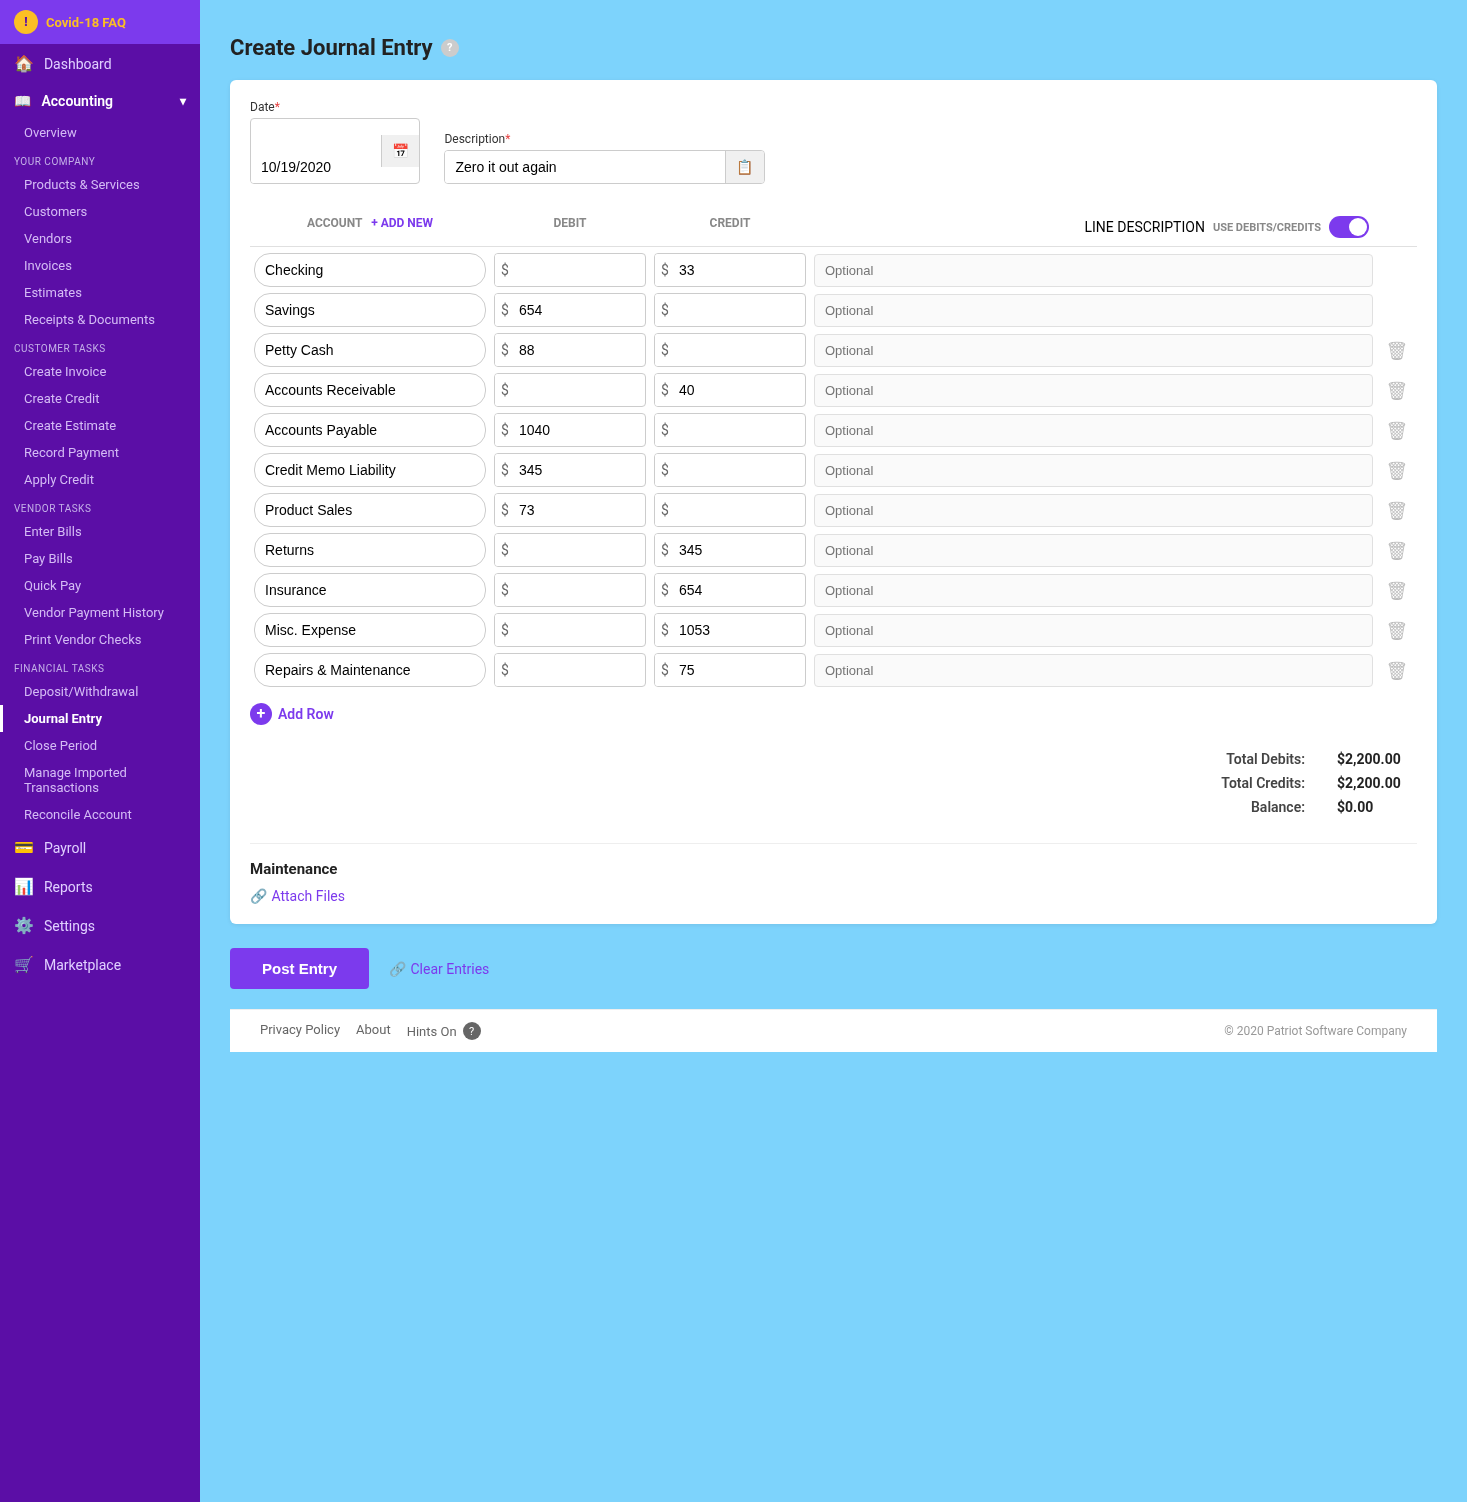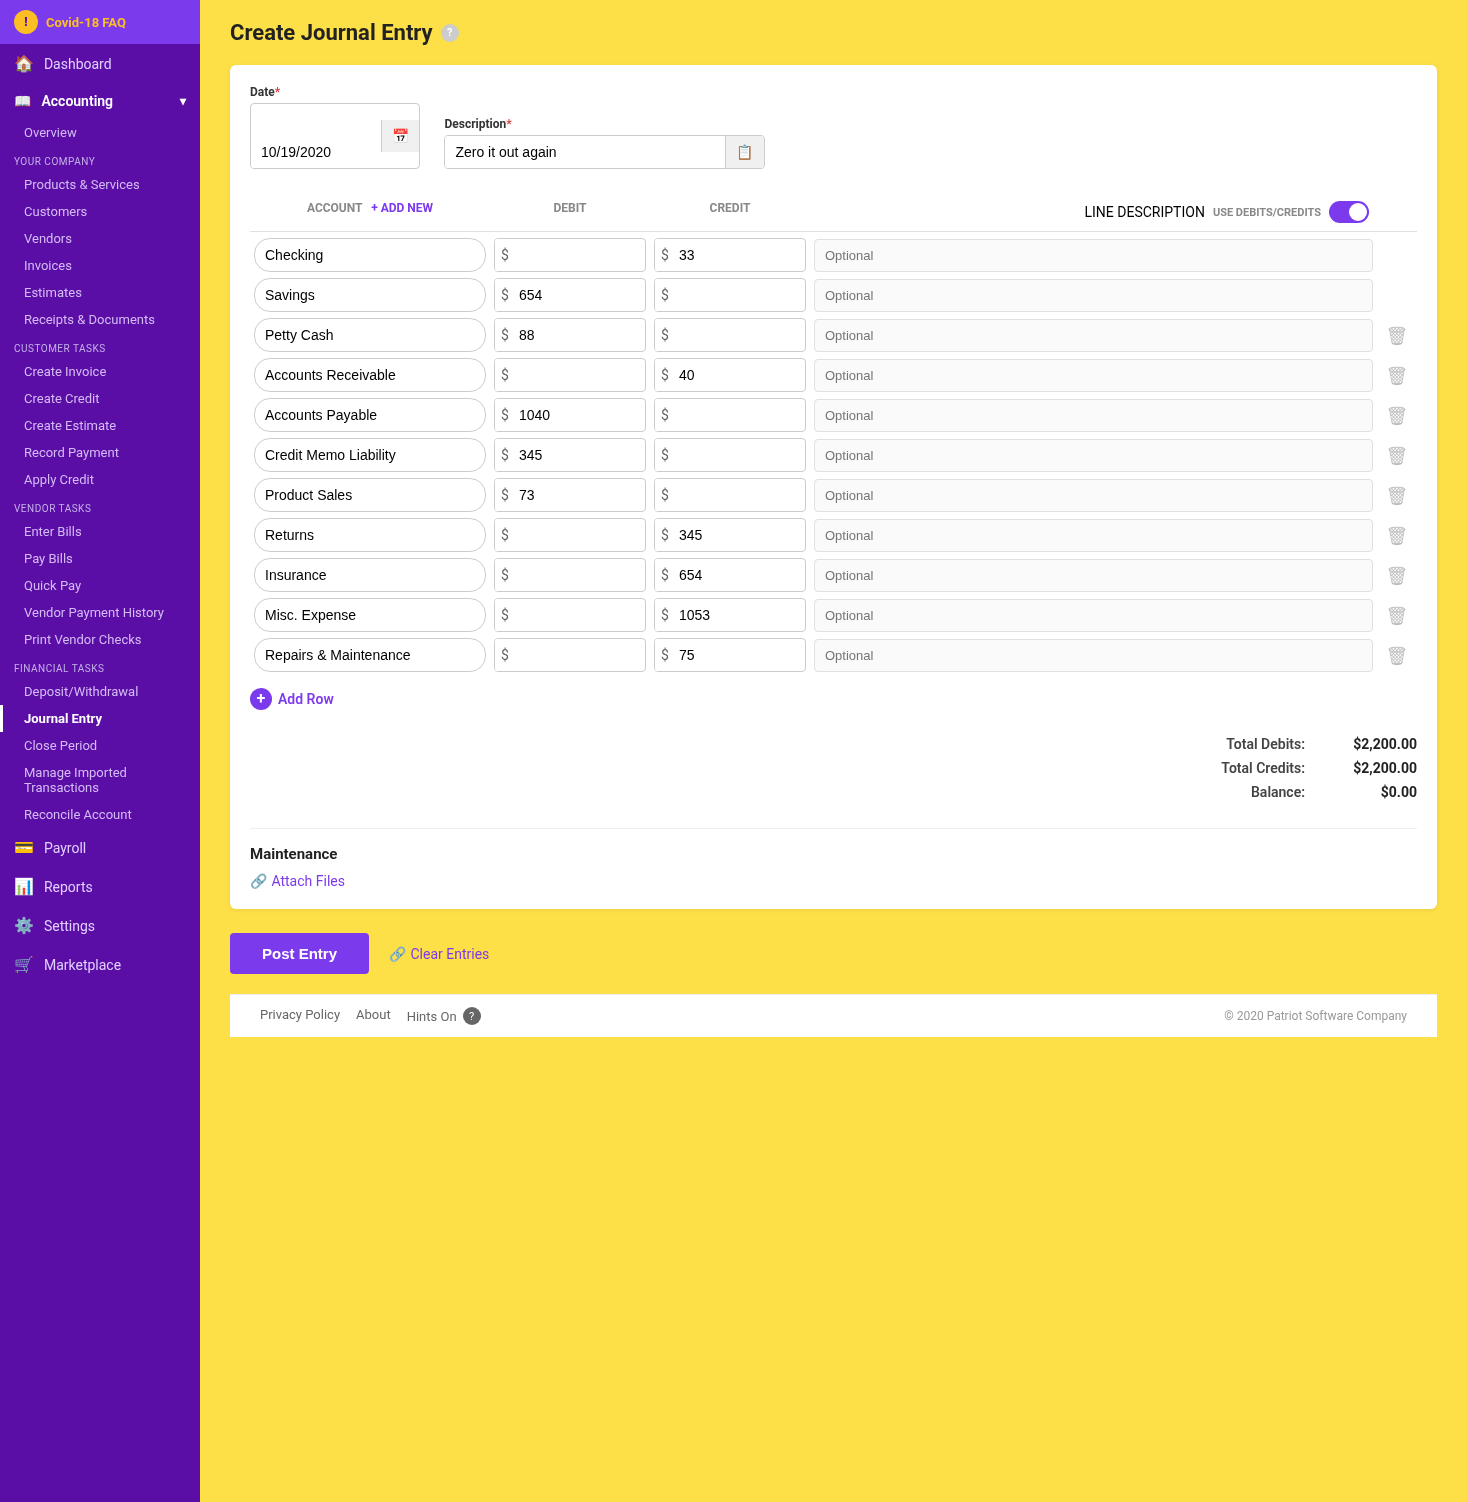--- a/index.html
+++ b/index.html
@@ -11,33 +11,33 @@
     .sidebar-covid .covid-icon { width: 24px; height: 24px; background: #fbbf24; border-radius: 50%; display: flex; align-items: center; justify-content: center; color: #5b0ea6; font-weight: 900; font-size: 12px; }
     .sidebar-nav-item { display: flex; align-items: center; gap: 10px; padding: 10px 14px; color: #e0cfff; cursor: pointer; font-size: 14px; }
     .sidebar-nav-item .nav-icon { font-size: 16px; }
     .sidebar-section-label { font-size: 10px; color: #c4b0e8; text-transform: uppercase; padding: 10px 14px 4px; letter-spacing: 0.5px; }
     .sidebar-sub-item { padding: 6px 14px 6px 24px; color: #d4bbf5; cursor: pointer; font-size: 13px; }
     .sidebar-sub-item.active { color: #fff; font-weight: 700; border-left: 3px solid #fff; padding-left: 21px; }
     .sidebar-accounting { display: flex; align-items: center; justify-content: space-between; padding: 10px 14px; color: #fff; font-weight: 600; cursor: pointer; }
     .sidebar-accounting .chevron { font-size: 12px; }
 
     
-    .main { flex: 1; overflow-y: auto; padding: 20px 30px; background: #fde047; }
+    .main { flex: 1; overflow-y: auto; padding: 35px 30px; background: #7dd3fc; }
 
     
     .page-title-row { display: flex; align-items: center; gap: 8px; margin-bottom: 20px; }
     .page-title { font-size: 22px; font-weight: 700; color: #222; }
     .help-icon { width: 18px; height: 18px; border-radius: 50%; background: #ccc; color: #fff; display: flex; align-items: center; justify-content: center; font-size: 11px; font-weight: 700; cursor: pointer; }
 
     
     .form-card { background: #fff; border-radius: 6px; padding: 20px; box-shadow: 0 1px 4px rgba(0,0,0,0.08); }
 
     
     .form-top-row { display: flex; gap: 24px; margin-bottom: 24px; align-items: flex-end; }
-    .form-field label { font-size: 12px; font-weight: 700; color: #333; margin-bottom: 4px; display: block; }
+    .form-field label { font-size: 12px; font-weight: 400; color: #333; margin-bottom: 4px; display: block; }
     .form-field label span.req { color: #e53e3e; }
     .input-with-icon { display: flex; align-items: center; border: 1px solid #ccc; border-radius: 4px; overflow: hidden; }
     .input-with-icon input { border: none; outline: none; padding: 8px 10px; font-size: 14px; width: 130px; margin-top: 32px; }
     .input-with-icon .icon-btn { padding: 8px 10px; background: #f0f0f0; border-left: 1px solid #ccc; cursor: pointer; color: #666; }
     .desc-input-wrap { display: flex; align-items: center; border: 1px solid #ccc; border-radius: 4px; overflow: hidden; }
     .desc-input-wrap input { border: none; outline: none; padding: 8px 10px; font-size: 14px; width: 280px; }
     .desc-input-wrap .icon-btn { padding: 8px 10px; background: #f0f0f0; border-left: 1px solid #ccc; cursor: pointer; color: #666; }
 
     
     .table-header { display: grid; grid-template-columns: 240px 160px 160px 1fr 40px; gap: 0; border-bottom: 1px solid #e0e0e0; padding: 8px 0; margin-bottom: 6px; }
@@ -59,21 +59,21 @@
     .delete-btn { display: flex; align-items: center; justify-content: center; cursor: pointer; color: #bbb; font-size: 18px; }
 
     
     .add-row-btn { display: flex; align-items: center; gap: 6px; color: #7c3aed; font-size: 14px; font-weight: 600; cursor: pointer; margin-top: 10px; padding: 6px 0; }
     .add-row-btn .plus-circle { width: 22px; height: 22px; background: #7c3aed; border-radius: 50%; color: white; display: flex; align-items: center; justify-content: center; font-size: 16px; line-height: 1; }
 
     
     .totals-section { display: flex; flex-direction: column; align-items: flex-end; margin-top: 20px; gap: 8px; }
     .total-row { display: flex; gap: 32px; align-items: center; }
     .total-label { font-size: 14px; color: #444; font-weight: 600; min-width: 120px; text-align: right; }
-    .total-value { font-size: 14px; font-weight: 700; color: #222; min-width: 80px; text-align: right; }
+    .total-value { font-size: 14px; font-weight: 700; color: #222; min-width: 80px; text-align: left; }
 
     
     .attachments-section { margin-top: 28px; border-top: 1px solid #eee; padding-top: 16px; }
     .attachments-title { font-size: 15px; font-weight: 700; color: #222; margin-bottom: 10px; }
     .attach-link { color: #7c3aed; font-size: 14px; cursor: pointer; display: flex; align-items: center; gap: 4px; }
 
     
     .actions-row { display: flex; align-items: center; gap: 20px; margin-top: 24px; }
     .post-btn { background: #7c3aed; color: white; border: none; border-radius: 4px; padding: 12px 32px; font-size: 15px; font-weight: 700; cursor: pointer; }
     .clear-link { color: #7c3aed; font-size: 14px; cursor: pointer; display: flex; align-items: center; gap: 4px; }

